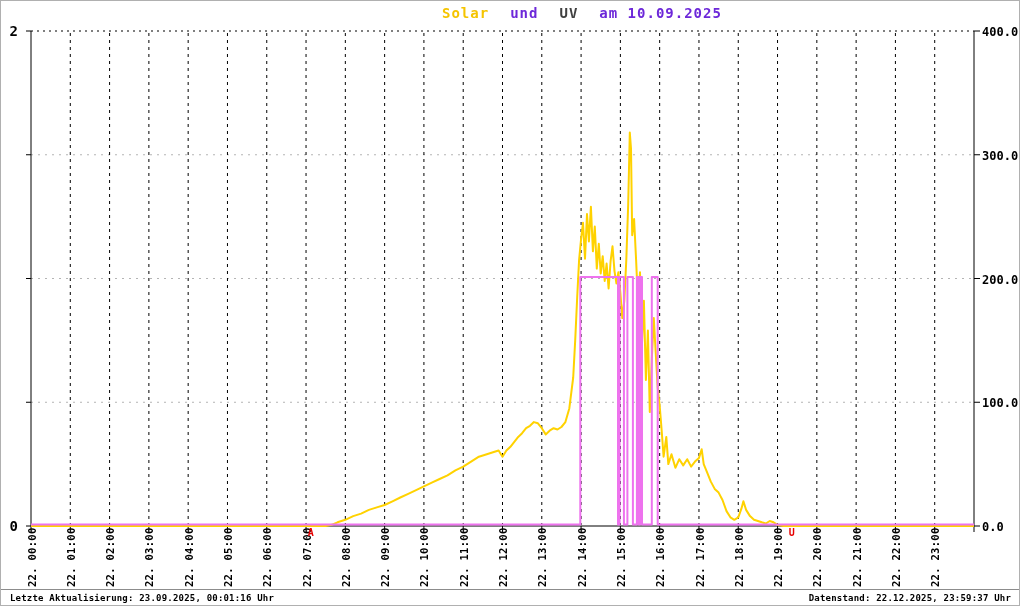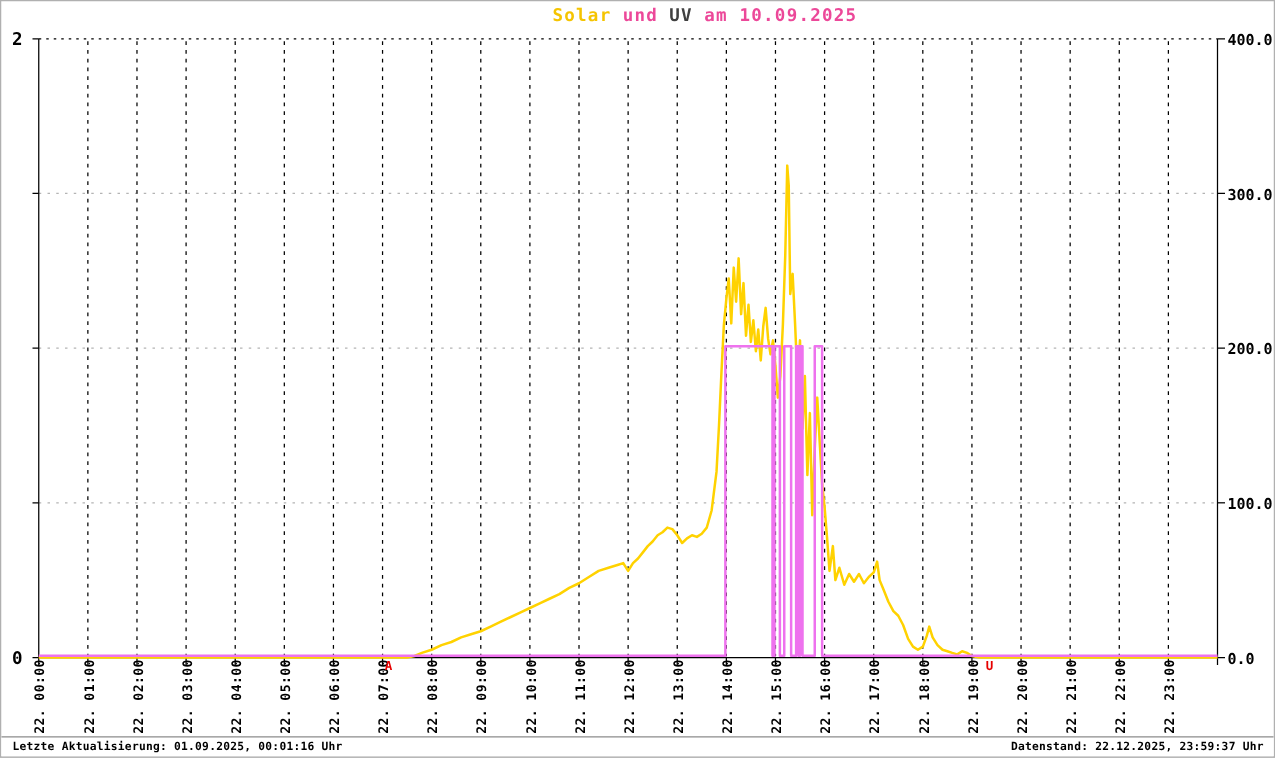--- a/index.html
+++ b/index.html
@@ -2,26 +2,26 @@
 <html><head>
 <meta charset="utf-8">
 <style>
   html,body{margin:0;padding:0;background:#888;}
   .frame{
     position:relative;width:1018px;height:604px;
     border:1px solid #b0b0b0;background:#ffffff;overflow:hidden;
     font-family:"DejaVu Sans Mono","Liberation Mono",monospace;
   }
   .title{
-    position:absolute;top:4px;left:441px;display:flex;gap:9px;
+    position:absolute;top:4px;left:441px;display:flex;gap:21px;
     font-size:14px;font-weight:bold;letter-spacing:1px;white-space:pre;
   }
   .title .t-solar{color:#f5c400;}
   .title .t-uv{color:#404040;}
-  .title .t-black{color:#ec4899;}
+  .title .t-black{color:#6d28d9;}
   #chart{position:absolute;left:0;top:0;}
   .footer{
     position:absolute;left:0;top:588px;width:100%;height:16px;
     border-top:1px solid #8c8c8c;background:#fff;
     font-size:9px;font-weight:bold;letter-spacing:.2px;color:#000;
   }
   .footer .f-left{position:absolute;left:9px;top:3px;white-space:pre;}
   .footer .f-right{position:absolute;right:8px;top:3px;white-space:pre;}
 </style>
 </head>
@@ -142,17 +142,17 @@
         <text transform="translate(898.9,586) rotate(-90)" font-size="10.5px" font-weight="bold" letter-spacing="0.3px" font-family="&quot;DejaVu Sans Mono&quot;,&quot;Liberation Mono&quot;,monospace" fill="#000">22. 22:00</text>
         <text transform="translate(938.2,586) rotate(-90)" font-size="10.5px" font-weight="bold" letter-spacing="0.3px" font-family="&quot;DejaVu Sans Mono&quot;,&quot;Liberation Mono&quot;,monospace" fill="#000">22. 23:00</text>
       </g>
     <g id="g-markers">
         <text x="306.75666666666666" y="535" font-size="10px" font-weight="bold" font-family="&quot;DejaVu Sans Mono&quot;,&quot;Liberation Mono&quot;,monospace" fill="#e60000">A</text>
         <text x="787.6866666666666" y="535" font-size="10px" font-weight="bold" font-family="&quot;DejaVu Sans Mono&quot;,&quot;Liberation Mono&quot;,monospace" fill="#e60000">U</text>
       </g>
   </svg>
 
   <div class="footer">
-    <span class="f-left">Letzte Aktualisierung: 01.09.2025, 00:01:16 Uhr</span>
+    <span class="f-left">Letzte Aktualisierung: 23.09.2025, 00:01:16 Uhr</span>
     <span class="f-right">Datenstand: 22.12.2025, 23:59:37 Uhr</span>
   </div>
 
 </div>
 
 </body></html>

